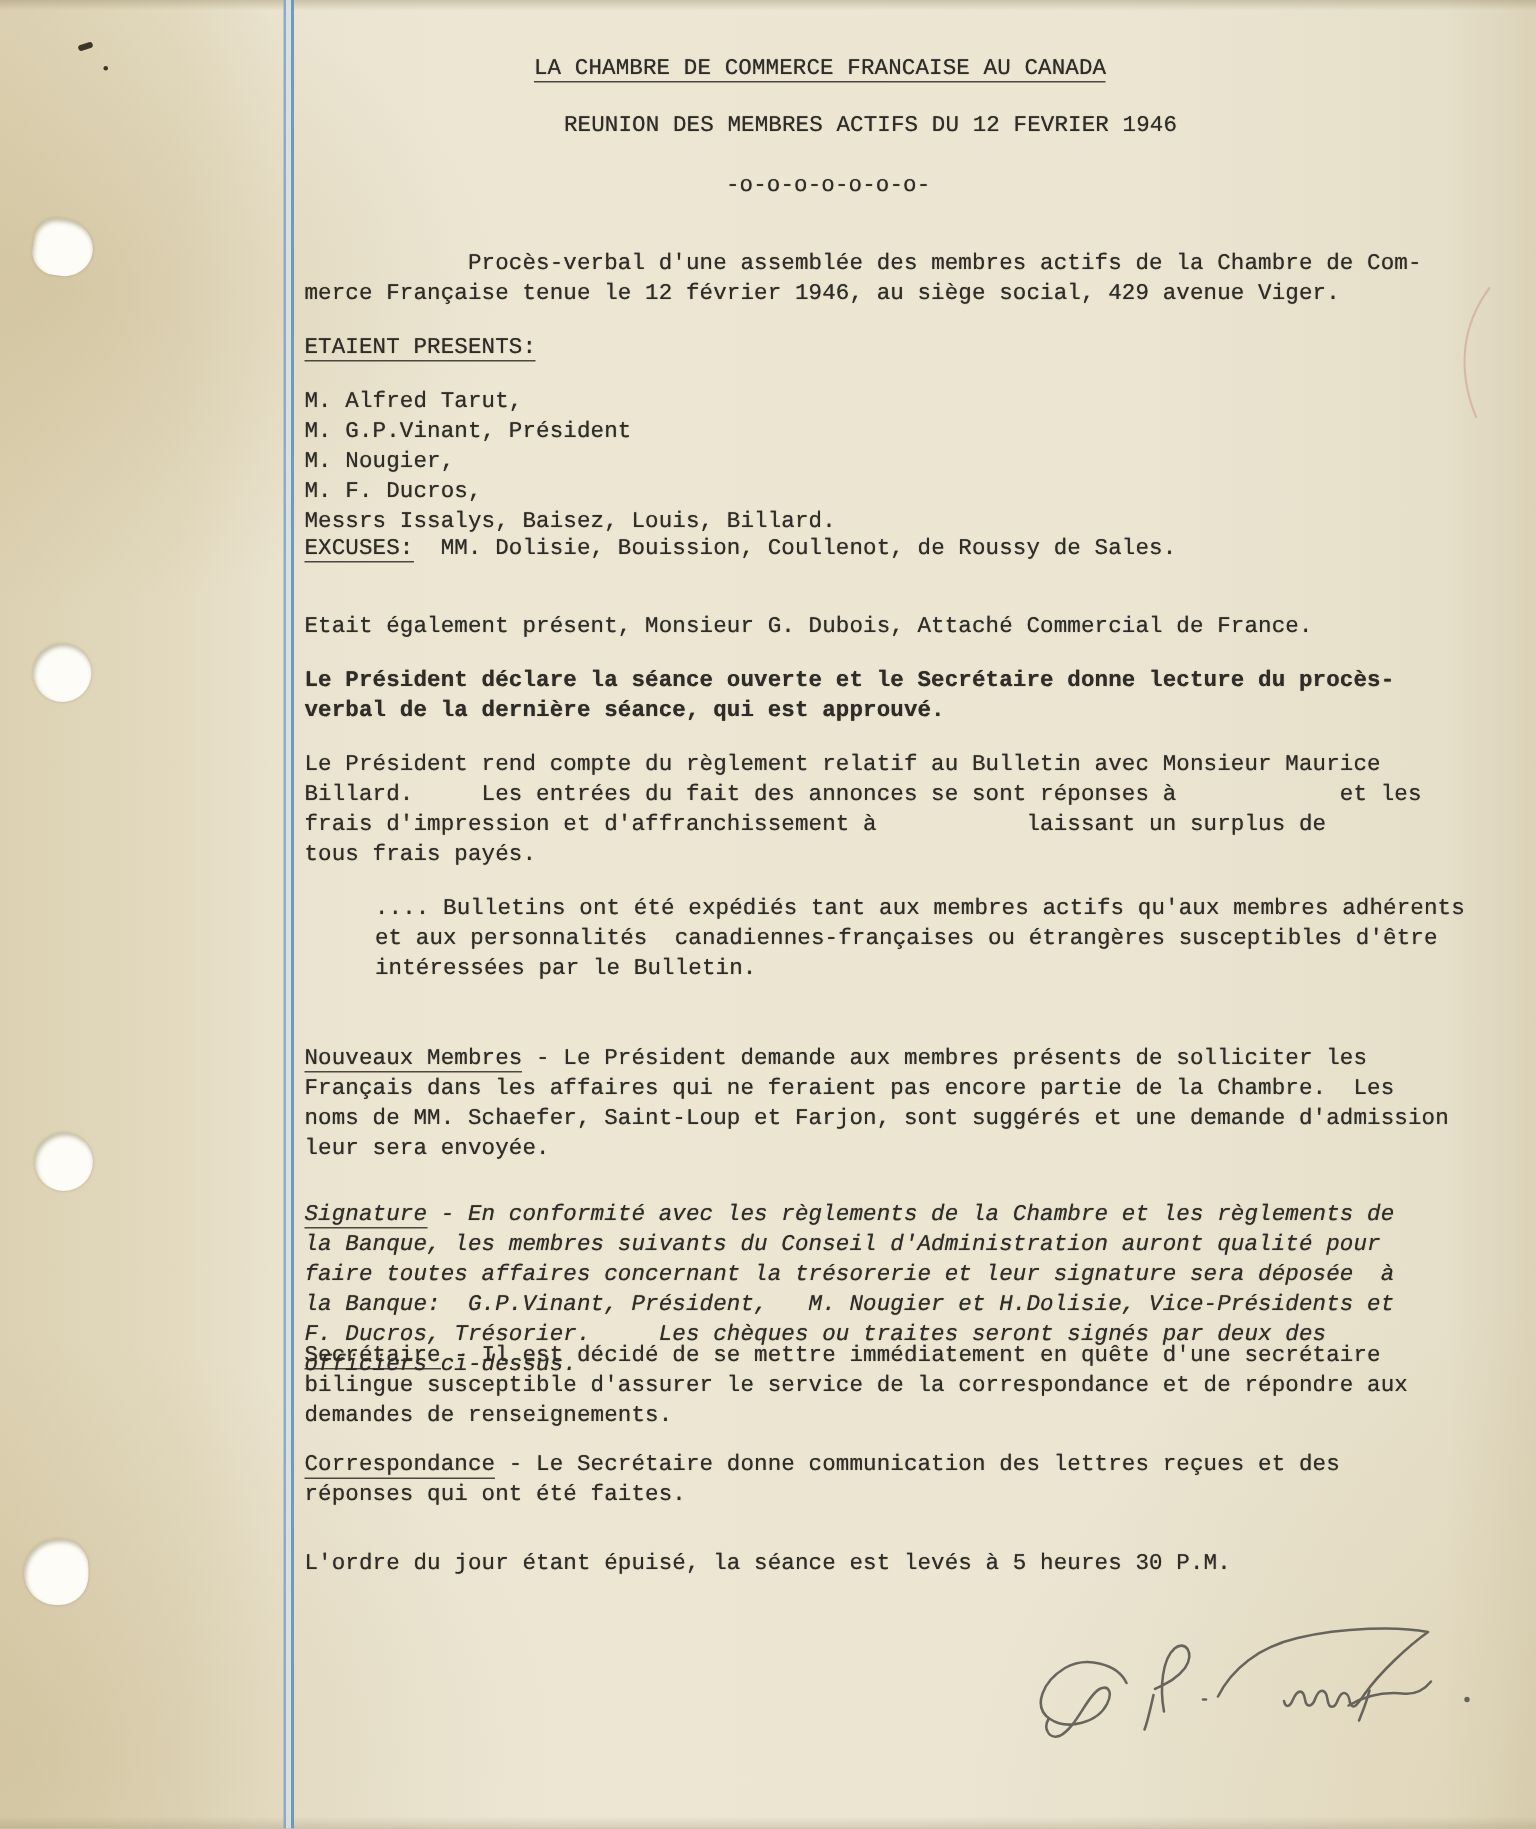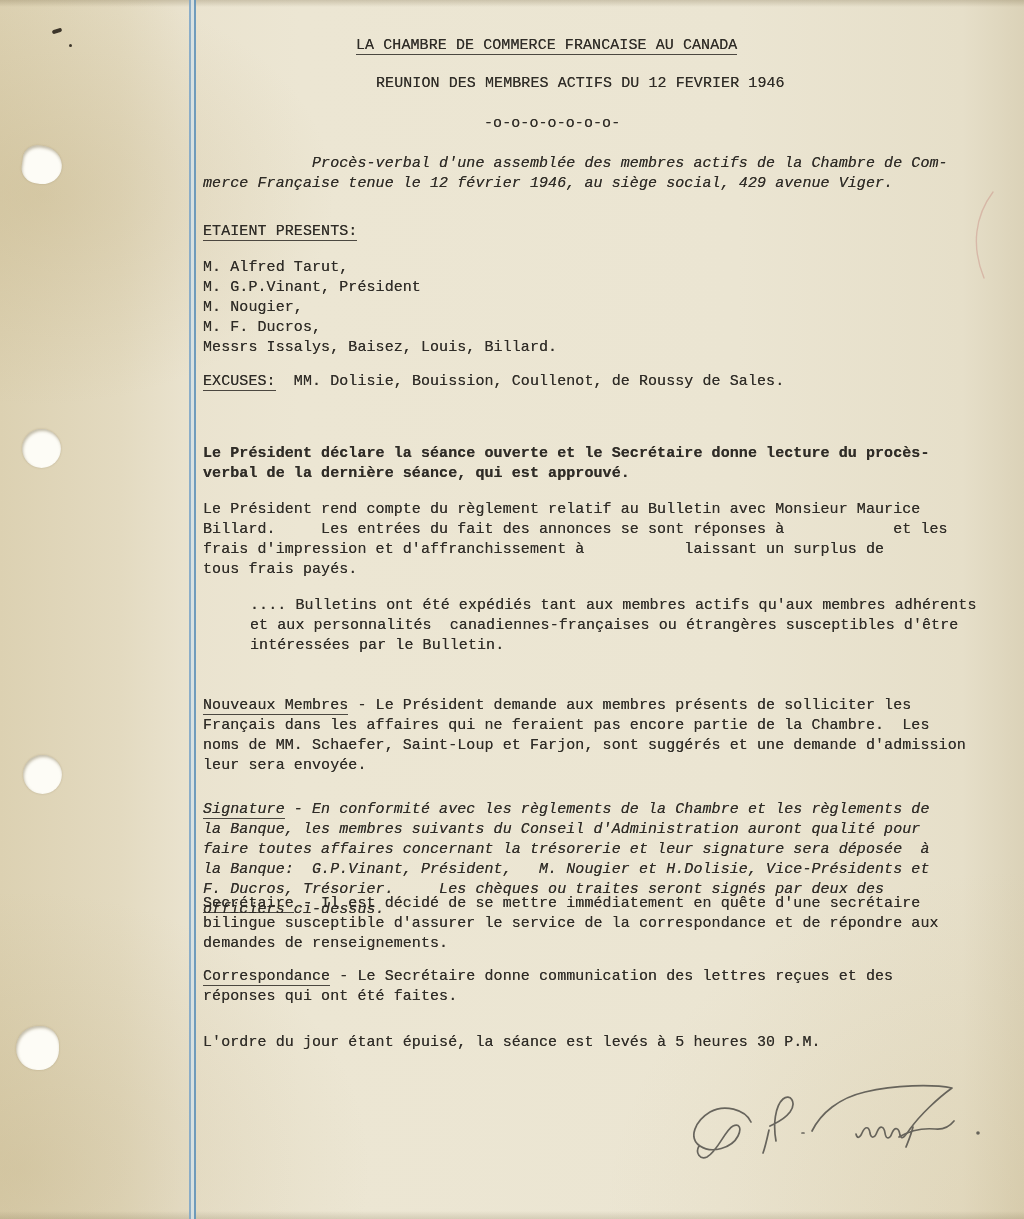--- a/index.html
+++ b/index.html
@@ -40,24 +40,24 @@
     position:absolute;left:203px;width:792px;
     font-size:15px;line-height:20px;letter-spacing:.08px;
     white-space:pre-wrap;
     text-shadow:0 0 .6px rgba(47,44,39,.75);
   }
   .center-head{left:0;width:auto;}
   .u{border-bottom:1.6px solid rgba(47,44,39,.85);padding-bottom:0px;}
   .title{left:356px;top:36px;}
   .subtitle{left:376px;top:74px;}
   .separator{left:484px;top:114px;}
-  .intro{top:154px;font-style:italic;}
+  .intro{top:166px;}
   .present-heading{top:222px;}
   .present-list{top:258px;}
-  .excuses{top:372px;}
+  .excuses{top:356px;}
   .also-present{top:408px;}
   .opening{top:444px;font-weight:bold;}
   .bulletin-report{top:500px;}
   .bulletin-mailing{top:596px;margin-left:47px;}
   .new-members{top:671px;margin-top:25px;}
   .signature-clause{top:800px;font-style:italic;}
   .secretary{top:894px;}
   .correspondence{top:967px;}
   .closing{top:1033px;}
   .sig-wrap{position:absolute;left:652px;top:1078px;width:345px;height:112px;}
@@ -94,20 +94,21 @@
   <div class="tw present-heading"><span class="u">ETAIENT PRESENTS:</span></div>
 
   <div class="tw present-list">M. Alfred Tarut,
 M. G.P.Vinant, Président
 M. Nougier,
 M. F. Ducros,
 Messrs Issalys, Baisez, Louis, Billard.</div>
 
   <div class="tw excuses"><span class="u">EXCUSES:</span><span>  MM. Dolisie, Bouission, Coullenot, de Roussy de Sales.</span></div>
 
+  <div class="tw also-present">Etait également présent, Monsieur G. Dubois, Attaché Commercial de France.</div>
 
   <div class="tw opening">Le Président déclare la séance ouverte et le Secrétaire donne lecture du procès-
 verbal de la dernière séance, qui est approuvé.</div>
 
   <div class="tw bulletin-report">Le Président rend compte du règlement relatif au Bulletin avec Monsieur Maurice
 Billard.     Les entrées du fait des annonces se sont réponses à            et les
 frais d'impression et d'affranchissement à           laissant un surplus de
 tous frais payés.</div>
 
   <div class="tw bulletin-mailing">.... Bulletins ont été expédiés tant aux membres actifs qu'aux membres adhérents

